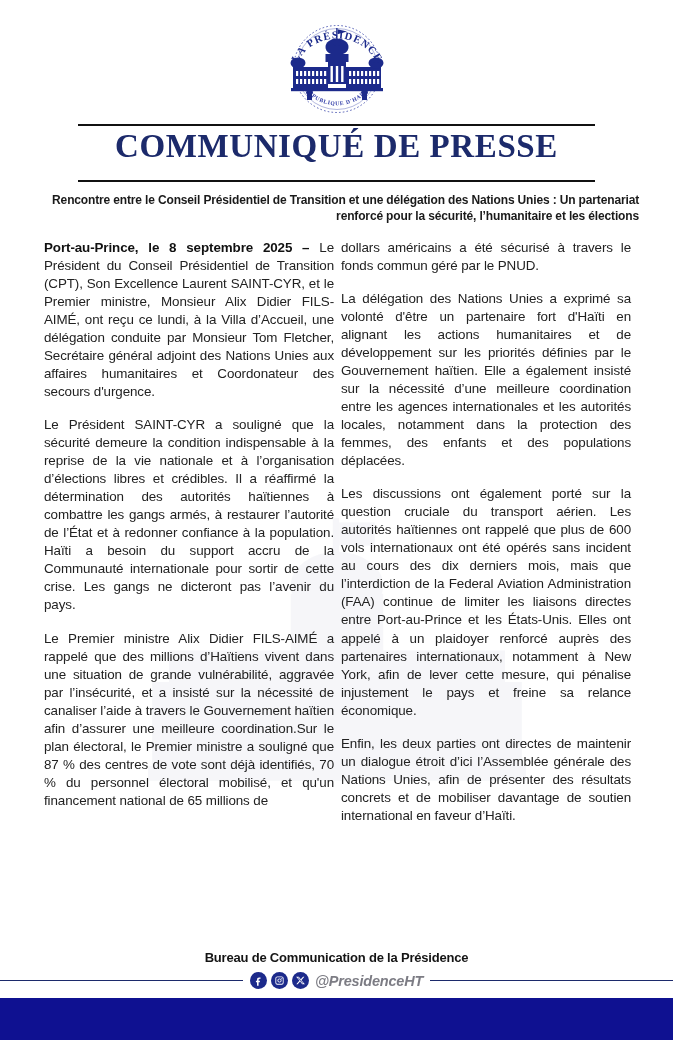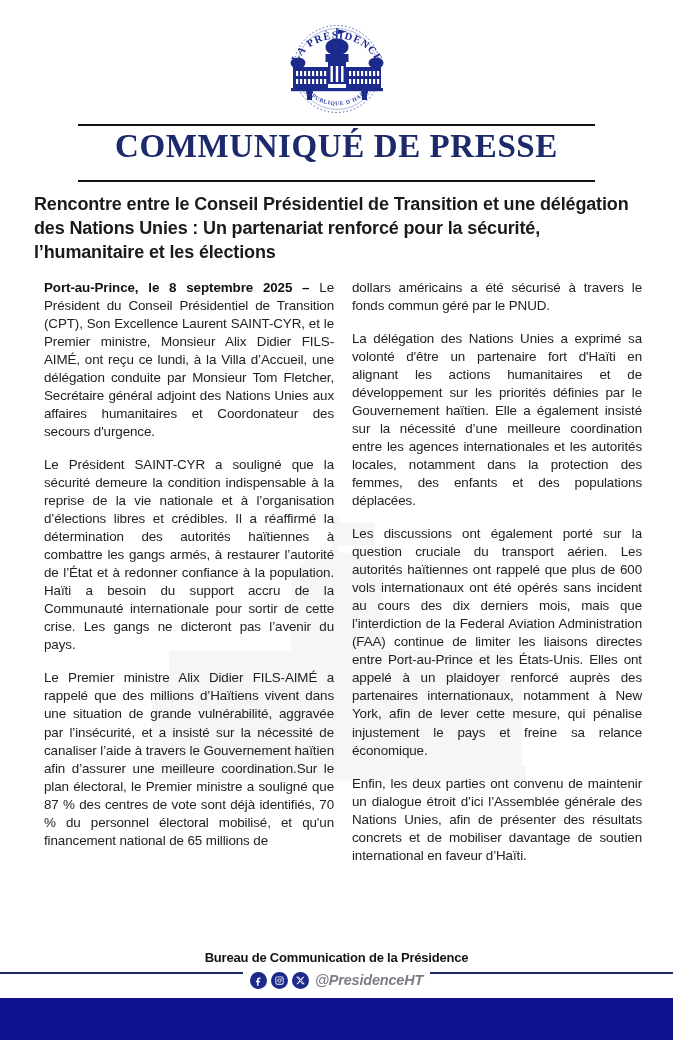--- a/index.html
+++ b/index.html
@@ -69,34 +69,34 @@
     color: #1c2a6b;
     line-height: 1.06;
     white-space: nowrap;
   }
 
   
   .subtitle {
     position: relative;
     z-index: 2;
     margin: 11px 34px 0 34px;
-    text-align: left;
-    font-size: 18px;
+    text-align: right;
+    font-size: 12px;
     font-weight: bold;
     line-height: 1.33;
     color: #1a1a1a;
     letter-spacing: -0.15px;
   }
 
   
   .columns {
     position: relative;
     z-index: 2;
     display: flex;
-    gap: 18px;
+    gap: 7px;
     margin: 14px 44px 0 44px;
     flex: 1 1 auto;
     align-items: flex-start;
   }
   .col {
     width: 290px;
     flex: 0 0 290px;
   }
   .col p {
     margin: 0 0 15px 0;
@@ -122,21 +122,21 @@
   .footer-org {
     text-align: center;
     font-size: 13px;
     font-weight: bold;
     color: #141414;
     letter-spacing: -0.2px;
     padding-bottom: 7px;
   }
   .handle-row {
     display: flex;
-    align-items: flex-start;
+    align-items: center;
     justify-content: center;
     gap: 0;
     padding: 0 0 9px 0;
   }
   .rule {
     height: 1.6px;
     background: #1c2a6b;
     flex: 1 1 auto;
   }
   .rule.left  { margin-right: 7px; }
@@ -287,21 +287,21 @@
     <div class="col">
       <p><span class="lead">Port-au-Prince, le 8 septembre 2025 –</span><span> Le Président du Conseil Présidentiel de Transition (CPT), Son Excellence Laurent SAINT-CYR, et le Premier ministre, Monsieur Alix Didier FILS-AIMÉ, ont reçu ce lundi, à la Villa d’Accueil, une délégation conduite par Monsieur Tom Fletcher, Secrétaire général adjoint des Nations Unies aux affaires humanitaires et Coordonateur des secours d'urgence.</span></p>
       <p>Le Président SAINT-CYR a souligné que la sécurité demeure la condition indispensable à la reprise de la vie nationale et à l’organisation d’élections libres et crédibles. Il a réaffirmé la détermination des autorités haïtiennes à combattre les gangs armés, à restaurer l’autorité de l’État et à redonner confiance à la population. Haïti a besoin du support accru de la Communauté internationale pour sortir de cette crise. Les gangs ne dicteront pas l’avenir du pays.</p>
       <p>Le Premier ministre Alix Didier FILS-AIMÉ a rappelé que des millions d’Haïtiens vivent dans une situation de grande vulnérabilité, aggravée par l’insécurité, et a insisté sur la nécessité de canaliser l’aide à travers le Gouvernement haïtien afin d’assurer une meilleure coordination.Sur le plan électoral, le Premier ministre a souligné que 87 % des centres de vote sont déjà identifiés, 70 % du personnel électoral mobilisé, et qu'un financement national de 65 millions de</p>
     </div>
 
     <div class="col">
       <p>dollars américains a été sécurisé à travers le fonds commun géré par le PNUD.</p>
       <p>La délégation des Nations Unies a exprimé sa volonté d'être un partenaire fort d'Haïti en alignant les actions humanitaires et de développement sur les priorités définies par le Gouvernement haïtien. Elle a également insisté sur la nécessité d’une meilleure coordination entre les agences internationales et les autorités locales, notamment dans la protection des femmes, des enfants et des populations déplacées.</p>
       <p>Les discussions ont également porté sur la question cruciale du transport aérien. Les autorités haïtiennes ont rappelé que plus de 600 vols internationaux ont été opérés sans incident au cours des dix derniers mois, mais que l’interdiction de la Federal Aviation Administration (FAA) continue de limiter les liaisons directes entre Port-au-Prince et les États-Unis. Elles ont appelé à un plaidoyer renforcé auprès des partenaires internationaux, notamment à New York, afin de lever cette mesure, qui pénalise injustement le pays et freine sa relance économique.</p>
-      <p>Enfin, les deux parties ont convenu de maintenir un dialogue étroit d’ici l’Assemblée générale des Nations Unies, afin de présenter des résultats concrets et de mobiliser davantage de soutien international en faveur d’Haïti.</p>
+      <p>Enfin, les deux parties ont directes de maintenir un dialogue étroit d’ici l’Assemblée générale des Nations Unies, afin de présenter des résultats concrets et de mobiliser davantage de soutien international en faveur d’Haïti.</p>
     </div>
 
   </div>
 
   <div class="footer">
 
     <div class="footer-org">Bureau de Communication de la Présidence</div>
 
     <div class="handle-row">
       <div class="rule left"></div>

